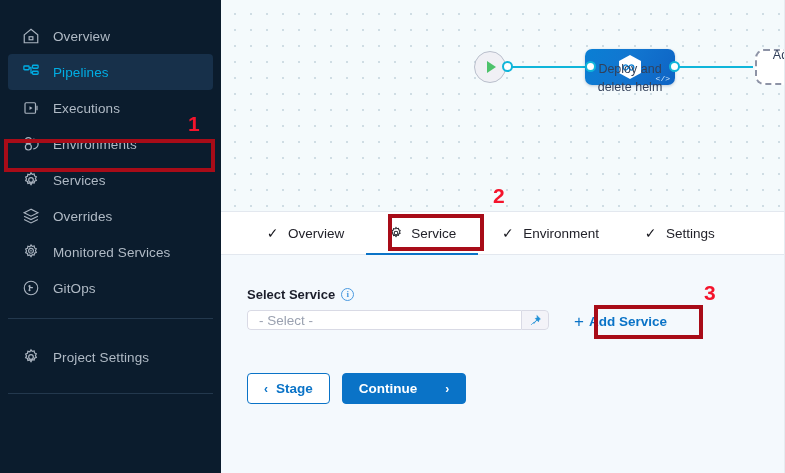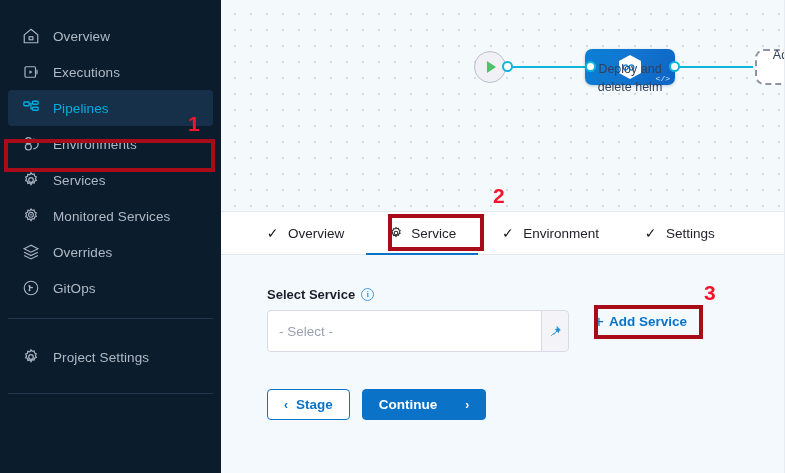--- a/index.html
+++ b/index.html
@@ -202,21 +202,21 @@
     height: 3px;
     background: #0a73c7;
   }
   .tab .tico { width: 15px; height: 15px; display:flex; align-items:center; justify-content:center; }
   .chk { color: #16161d; font-size: 14px; line-height: 1; }
 
   
   .content {
     flex: 1;
     background: #f4f9fd;
-    padding: 32px 0 0 46px;
+    padding: 32px 0 0 26px;
     position: relative;
   }
   .field-label {
     font-size: 13px;
     color: #1b1e2b;
     font-weight: bold;
     display: flex; align-items: center; gap: 6px;
     margin-bottom: 8px;
   }
   .info-ico {
@@ -225,21 +225,21 @@
     border: 1.3px solid #4a9ae0;
     color: #4a9ae0;
     font-size: 9px;
     display: flex; align-items: center; justify-content: center;
     font-family: "Liberation Serif", serif;
     line-height: 1;
   }
   .row-field { display: flex; align-items: flex-start; gap: 16px; }
   .select-wrap {
     display: flex;
-    width: 302px; height: 42px;
+    width: 302px; height: 20px;
     border-radius: 4px;
     overflow: hidden;
   }
   .select-box {
     flex: 1;
     border: 1px solid #d9dae5;
     border-right: none;
     border-radius: 4px 0 0 4px;
     background: #ffffff;
     display: flex; align-items: center;
@@ -331,84 +331,84 @@
         <span class="nav-ico">
           <svg width="18" height="18" viewBox="0 0 24 24" fill="none" stroke="#aab4c0" stroke-width="1.6">
             <path d="M3 10.5 12 3l9 7.5V21H3z"></path>
               <rect x="9.5" y="13" width="5" height="4"></rect>
           </svg>
         </span>
         <span class="nav-label">Overview</span>
       </li>
 
 
-      <li class="nav-item">
-        <span class="nav-ico">
-          <svg width="18" height="18" viewBox="0 0 24 24" fill="none" stroke="#aab4c0" stroke-width="1.6">
-            <rect x="4" y="5" width="14" height="14" rx="1.5"></rect>
-              <path d="M10 9.5l4 2.5-4 2.5z" fill="#aab4c0" stroke="none"></path>
-              <path d="M20 9v6"></path>
-          </svg>
-        </span>
-        <span class="nav-label">Executions</span>
-      </li>
-
       <li class="nav-item active">
         <span class="nav-ico">
           <svg width="18" height="18" viewBox="0 0 24 24" fill="none" stroke="#00ade4" stroke-width="1.7">
             <rect x="2.5" y="4" width="7" height="5" rx="1"></rect>
               <rect x="14" y="3" width="7.5" height="4" rx="1"></rect>
             <rect x="14" y="11" width="7.5" height="4" rx="1"></rect>
               <path d="M9.5 6.5h2.5v-1.5M12 6.5v6.5h2"></path>
           </svg>
         </span>
         <span class="nav-label">Pipelines</span>
       </li>
 
       <li class="nav-item">
         <span class="nav-ico">
           <svg width="18" height="18" viewBox="0 0 24 24" fill="none" stroke="#aab4c0" stroke-width="1.6">
+            <rect x="4" y="5" width="14" height="14" rx="1.5"></rect>
+              <path d="M10 9.5l4 2.5-4 2.5z" fill="#aab4c0" stroke="none"></path>
+              <path d="M20 9v6"></path>
+          </svg>
+        </span>
+        <span class="nav-label">Executions</span>
+      </li>
+
+      <li class="nav-item">
+        <span class="nav-ico">
+          <svg width="18" height="18" viewBox="0 0 24 24" fill="none" stroke="#aab4c0" stroke-width="1.6">
             <circle cx="8.5" cy="7.5" r="4"></circle>
               <circle cx="8.5" cy="16" r="4"></circle>
               <path d="M15 5.5a6.5 6.5 0 0 1 0 13"></path>
           </svg>
         </span>
         <span class="nav-label">Environments</span>
       </li>
 
       <li class="nav-item">
         <span class="nav-ico">
           <svg width="18" height="18" viewBox="0 0 24 24" fill="none" stroke="#aab4c0" stroke-width="1.6">
             <circle cx="12" cy="12" r="3.1"></circle>
             <path d="M12 2.5l1.6 2.1 2.6-.6.5 2.6 2.4 1.1-1.2 2.4 1.2 2.4-2.4 1.1-.5 2.6-2.6-.6L12 18.2l-1.6-2.2-2.6.6-.5-2.6-2.4-1.1 1.2-2.4-1.2-2.4 2.4-1.1.5-2.6 2.6.6z"></path>
           </svg>
         </span>
         <span class="nav-label">Services</span>
+      </li>
+
+      <li class="nav-item">
+        <span class="nav-ico">
+          <svg width="18" height="18" viewBox="0 0 24 24" fill="none" stroke="#aab4c0" stroke-width="1.5">
+            <path d="M12 3 2.8 7.6 12 12.2l9.2-4.6z"></path>
+              <path d="M2.8 12.2 12 16.8l9.2-4.6"></path>
+              <path d="M2.8 16.6 12 21.2l9.2-4.6"></path>
+          </svg>
+        </span>
+        <span class="nav-label">Overrides</span>
       </li>
 
       <li class="nav-item">
         <span class="nav-ico">
           <svg width="18" height="18" viewBox="0 0 24 24" fill="none" stroke="#aab4c0" stroke-width="1.5">
             <path d="M12 2.5l1.6 2.1 2.6-.6.5 2.6 2.4 1.1-1.2 2.4 1.2 2.4-2.4 1.1-.5 2.6-2.6-.6L12 18.2l-1.6-2.2-2.6.6-.5-2.6-2.4-1.1 1.2-2.4-1.2-2.4 2.4-1.1.5-2.6 2.6.6z"></path>
             <circle cx="12" cy="10.4" r="3.2"></circle>
               <circle cx="12" cy="10.4" r="1.1" fill="#aab4c0" stroke="none"></circle>
           </svg>
         </span>
         <span class="nav-label">Monitored Services</span>
-      </li>
-
-      <li class="nav-item">
-        <span class="nav-ico">
-          <svg width="18" height="18" viewBox="0 0 24 24" fill="none" stroke="#aab4c0" stroke-width="1.5">
-            <path d="M12 3 2.8 7.6 12 12.2l9.2-4.6z"></path>
-              <path d="M2.8 12.2 12 16.8l9.2-4.6"></path>
-              <path d="M2.8 16.6 12 21.2l9.2-4.6"></path>
-          </svg>
-        </span>
-        <span class="nav-label">Overrides</span>
       </li>
 
       <li class="nav-item">
         <span class="nav-ico">
           <svg width="18" height="18" viewBox="0 0 24 24" fill="none" stroke="#aab4c0" stroke-width="1.5">
             <circle cx="12" cy="12" r="9"></circle>
               <circle cx="10" cy="9.5" r="1.4" fill="#aab4c0" stroke="none"></circle>
             <circle cx="10" cy="15" r="1.4" fill="#aab4c0" stroke="none"></circle>
               <path d="M10 9.5v5.5M10 11.5h4.5"></path>
           </svg>

